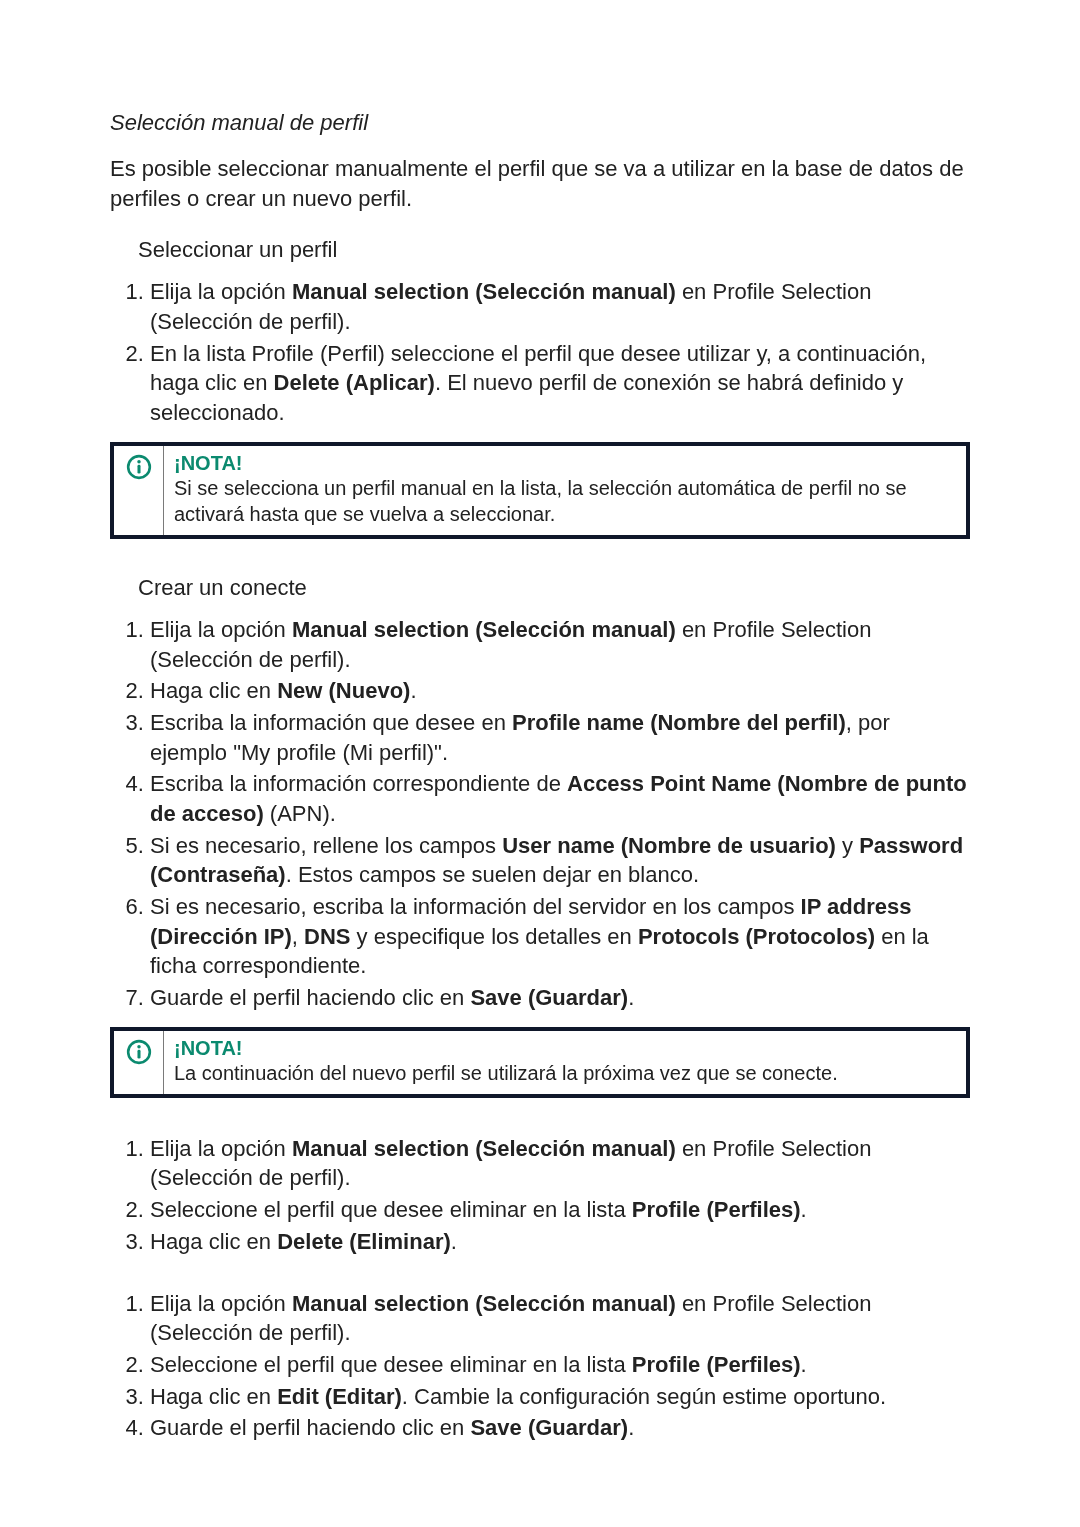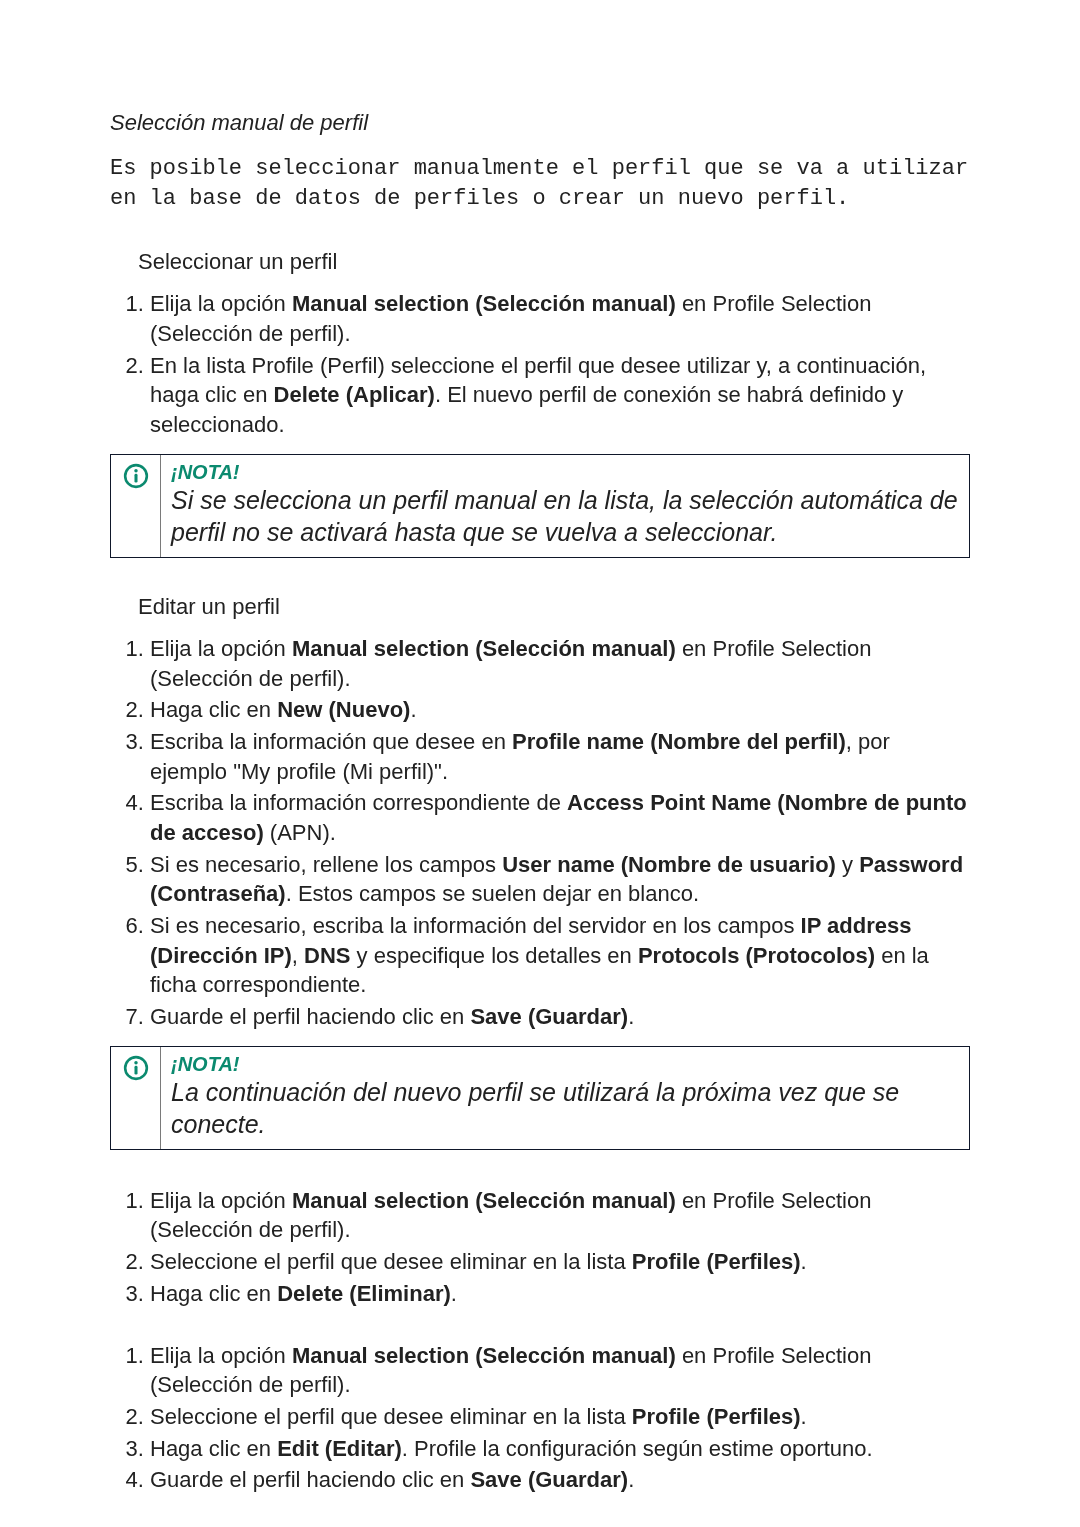--- a/index.html
+++ b/index.html
@@ -5,44 +5,43 @@
   * { box-sizing: border-box; margin: 0; padding: 0; }
   body {
     font-family: Arial, Helvetica, sans-serif;
     background: #fff;
     width: 1080px;
     margin: 0 auto;
     color: #222;
   }
   .page { padding: 110px 110px 0 110px; }
   .h2 { font-size: 22px; font-weight: 400; margin-bottom: 18px; font-style: italic; }
-  .para { font-size: 22px; line-height: 1.35; margin-bottom: 36px; font-family: Liberation Mono, monospace; }
+  .para { font-size: 22px; line-height: 1.35; margin-bottom: 24px; }
   .sub { font-size: 22px; font-weight: 400; margin-bottom: 14px; margin-left: 28px; }
   ol.list { list-style: decimal; padding-left: 40px; margin-bottom: 14px; }
   ol.list li { font-size: 22px; line-height: 1.35; margin-bottom: 2px; }
   b { font-weight: 700; }
   .notebox {
-    border: 1px solid #0f172a;
+    border: 4px solid #0f172a;
     display: flex;
     align-items: stretch;
     margin: 8px 0 36px 0;
-    font-style: italic;
   }
   .notebox .iconcell {
     width: 50px;
     border-right: 1px solid #7a7a7a;
     display: flex;
     align-items: flex-start;
     justify-content: center;
     padding-top: 8px;
   }
   .notebox .iconcell svg { width: 26px; height: 26px; display: block; }
   .notebox .textcell { flex: 1; padding: 6px 10px 8px 10px; }
   .notebox .notetitle { color: #0b8a6f; font-weight: 700; font-size: 20px; }
-  .notebox .notetext { font-size: 25px; line-height: 1.3; }
+  .notebox .notetext { font-size: 20px; line-height: 1.3; }
 </style>
 </head>
 <body>
 
 <div class="page">
 
   <div class="h2">Selección manual de perfil</div>
   <div class="para">Es posible seleccionar manualmente el perfil que se va a utilizar en la base de datos de perfiles o crear un nuevo perfil.</div>
 
   <div class="sub">Seleccionar un perfil</div>
@@ -62,21 +61,21 @@
           <circle cx="12" cy="7.2" r="1.6" fill="#0b8a6f"></circle>
           <rect x="10.6" y="10" width="2.8" height="8" rx="1.2" fill="#0b8a6f"></rect>
         </svg>
     </div>
     <div class="textcell">
       <div class="notetitle">¡NOTA!</div>
       <div class="notetext">Si se selecciona un perfil manual en la lista, la selección automática de perfil no se activará hasta que se vuelva a seleccionar.</div>
     </div>
   </div>
 
-  <div class="sub">Editar un perfil</div>
+  <div class="sub">Crear un conecte</div>
   <ol class="list">
     <li>
       <span>Elija la opción </span><b>Manual selection (Selección manual)</b><span> en Profile Selection (Selección de perfil).</span>
     </li>
     <li>
       <span>Haga clic en </span><b>New (Nuevo)</b><span>.</span>
     </li>
     <li>
       <span>Escriba la información que desee en </span><b>Profile name (Nombre del perfil)</b><span>, por ejemplo "My profile (Mi perfil)".</span>
     </li>
@@ -121,20 +120,20 @@
   </ol>
 
   <ol class="list">
     <li>
       <span>Elija la opción </span><b>Manual selection (Selección manual)</b><span> en Profile Selection (Selección de perfil).</span>
     </li>
     <li>
       <span>Seleccione el perfil que desee eliminar en la lista </span><b>Profile (Perfiles)</b><span>.</span>
     </li>
     <li>
-      <span>Haga clic en </span><b>Edit (Editar)</b><span>. Profile la configuración según estime oportuno.</span>
+      <span>Haga clic en </span><b>Edit (Editar)</b><span>. Cambie la configuración según estime oportuno.</span>
     </li>
     <li>
       <span>Guarde el perfil haciendo clic en </span><b>Save (Guardar)</b><span>.</span>
     </li>
   </ol>
 
 </div>
 
 </body></html>

